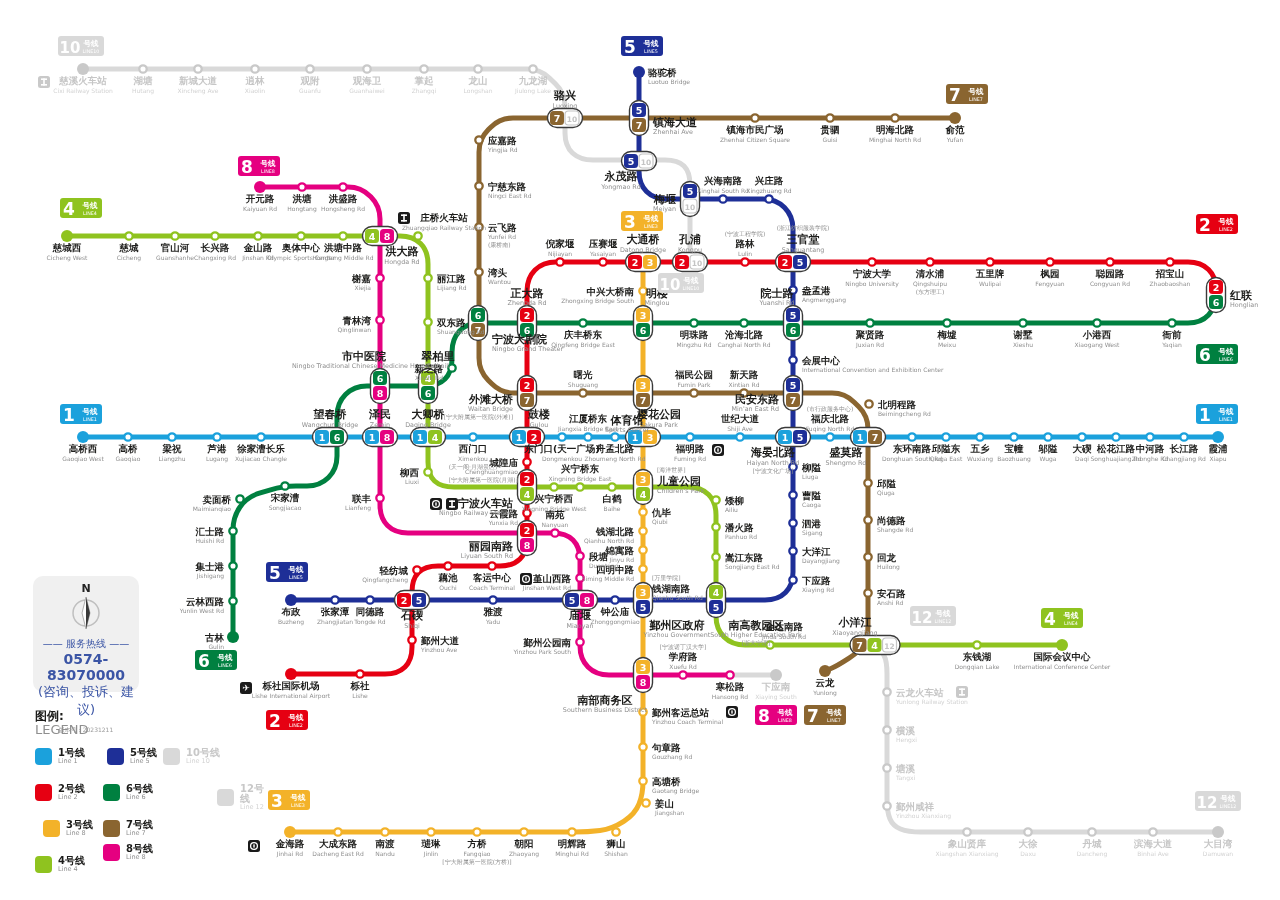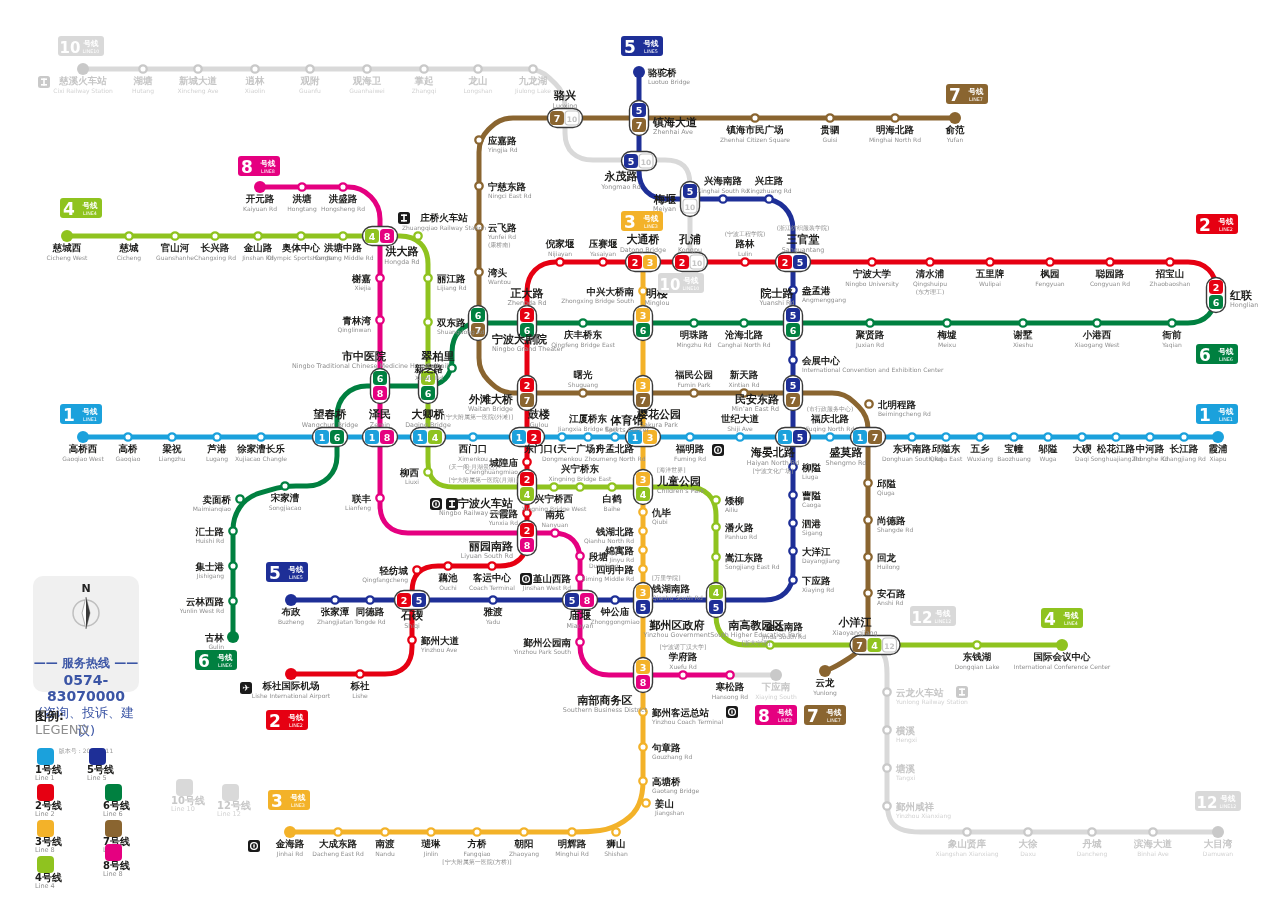--- a/index.html
+++ b/index.html
@@ -3,29 +3,29 @@
 <meta charset="utf-8">
 <style>
   html,body{margin:0;padding:0;background:#ffffff;}
   #stage{position:relative;width:1280px;height:900px;background:#ffffff;overflow:hidden;
          font-family:"DejaVu Sans",sans-serif;}
   #metro-svg{position:absolute;left:0;top:0;}
   
   .svc{position:absolute;left:33px;top:576px;width:106px;height:116px;background:#f0f0f0;
        border-radius:10px;text-align:center;}
   .svc .n-letter{font-size:11px;font-weight:bold;color:#222;margin-top:6px;}
-  .svc .hot-title{font-size:12px;color:#3b55a5;font-weight:bold;margin-top:20px;}
+  .svc .hot-title{font-size:10px;color:#3b55a5;font-weight:normal;margin-top:2px;}
   .svc .hot-phone{font-size:14px;color:#3b55a5;font-weight:bold;}
   .svc .hot-sub{font-size:13px;color:#3b55a5;}
   .svc .ver{font-size:6px;color:#9a9a9a;margin-top:7px;}
   
   .legend{position:absolute;left:35px;top:710px;width:230px;height:180px;}
   .lg-title{font-size:12px;font-weight:bold;color:#1d1d1b;line-height:12px;}
   .lg-title-en{font-size:13px;color:#8f8f8f;}
-  .lg-item{position:absolute;display:flex;align-items:center;flex-direction:column;}
+  .lg-item{position:absolute;display:flex;align-items:center;}
   .lg-sw{width:17px;height:17px;border-radius:4px;margin-right:6px;flex:0 0 auto;}
   .lg-zh{font-size:10px;font-weight:bold;color:#1d1d1b;line-height:10px;}
   .lg-en{font-size:6.5px;color:#8f8f8f;line-height:7px;}
   .lg-item.gray .lg-zh{color:#c8c8c8;}
   .lg-item.gray .lg-en{color:#d2d2d2;}
 </style>
 </head>
 <body>
 
 <div id="stage">
@@ -1725,35 +1725,35 @@
             <div class="lg-en">Line 1</div>
           </div>
         </div>
         <div class="lg-item" style="left: 0px; top: 74px;">
           <div class="lg-sw" style="background: rgb(230, 0, 18);"></div>
           <div>
             <div class="lg-zh">2号线</div>
             <div class="lg-en">Line 2</div>
           </div>
         </div>
-        <div class="lg-item" style="left: 0px; top: 110px;">
+        <div class="lg-item" style="left: 8px; top: 110px;">
           <div class="lg-sw" style="background: rgb(243, 178, 41);"></div>
           <div>
             <div class="lg-zh">3号线</div>
             <div class="lg-en">Line 8</div>
           </div>
         </div>
         <div class="lg-item" style="left: 0px; top: 146px;">
           <div class="lg-sw" style="background: rgb(143, 195, 31);"></div>
           <div>
             <div class="lg-zh">4号线</div>
             <div class="lg-en">Line 4</div>
           </div>
         </div>
-        <div class="lg-item" style="left: 52px; top: 38px;">
+        <div class="lg-item" style="left: 72px; top: 38px;">
           <div class="lg-sw" style="background: rgb(30, 47, 151);"></div>
           <div>
             <div class="lg-zh">5号线</div>
             <div class="lg-en">Line 5</div>
           </div>
         </div>
         <div class="lg-item" style="left: 68px; top: 74px;">
           <div class="lg-sw" style="background: rgb(0, 128, 64);"></div>
           <div>
             <div class="lg-zh">6号线</div>
@@ -1767,21 +1767,21 @@
             <div class="lg-en">Line 7</div>
           </div>
         </div>
         <div class="lg-item" style="left: 68px; top: 134px;">
           <div class="lg-sw" style="background: rgb(229, 0, 128);"></div>
           <div>
             <div class="lg-zh">8号线</div>
             <div class="lg-en">Line 8</div>
           </div>
         </div>
-        <div class="lg-item gray" style="left: 136px; top: 38px; margin-top: 31px;">
+        <div class="lg-item gray" style="left: 128px; top: 38px;">
           <div class="lg-sw" style="background: rgb(217, 217, 217);"></div>
           <div>
             <div class="lg-zh">10号线</div>
             <div class="lg-en">Line 10</div>
           </div>
         </div>
         <div class="lg-item gray" style="left: 136px; top: 74px; padding-left: 46px;">
           <div class="lg-sw" style="background: rgb(217, 217, 217);"></div>
           <div>
             <div class="lg-zh">12号线</div>

